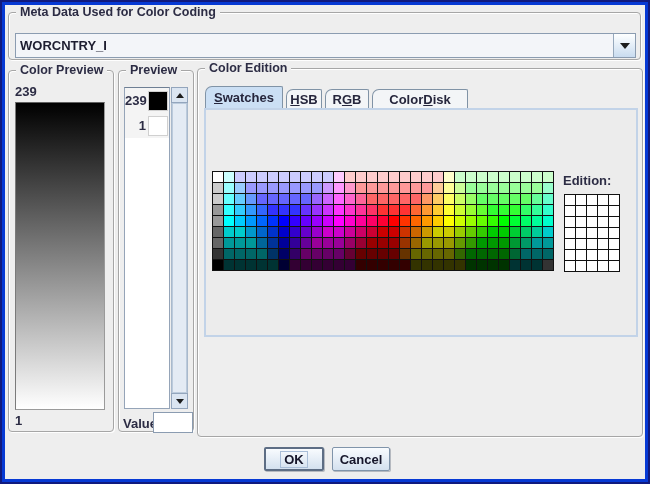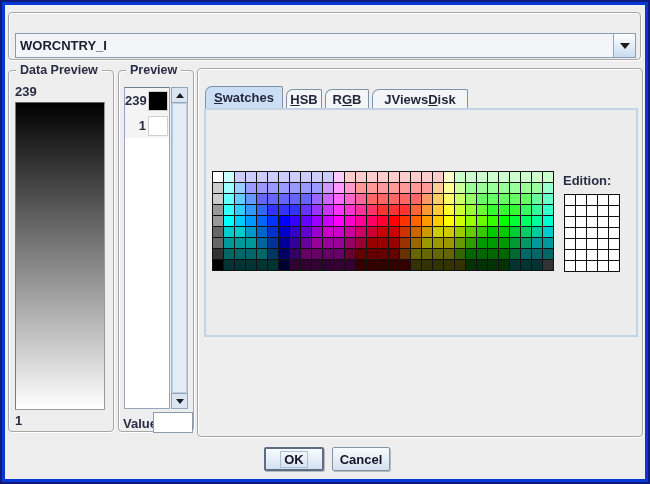--- a/index.html
+++ b/index.html
@@ -90,30 +90,31 @@
   #cancel-btn { left:327px; width:58px; }
   .ok-focus { border:1px solid #a9bed8; padding:0 3px; line-height:15px; }
 </style>
 </head>
 <body>
 
 <div class="frame">
   <div class="content">
 
     <div class="gbox" id="meta-group">
+      <div class="gtitle">Meta Data Used for Color Coding</div>
       <div class="combo">
         <span class="combo-text">WORCNTRY_I</span>
         <span class="combo-btn">
           <span class="arr-down"></span>
         </span>
       </div>
     </div>
 
     <div class="gbox" id="cp-group">
-      <div class="gtitle">Data Preview</div>
+      <div class="gtitle">Color Preview</div>
       <div class="cp-max">239</div>
       <div class="cp-grad" style="background: linear-gradient(rgb(0, 0, 0), rgb(255, 255, 255));"></div>
       <div class="cp-min">1</div>
     </div>
 
     <div class="gbox" id="values-group">
       <div class="gtitle">Preview</div>
       <div class="vlist">
           <div class="vrow">
             <span class="vnum">239</span>
@@ -133,38 +134,39 @@
         </div>
         <div class="sb-btn">
           <span class="arr-dn-s"></span>
         </div>
       </div>
       <div class="value-label">Value</div>
       <input class="value-input" type="text" value="" style="">
     </div>
 
     <div class="gbox" id="ce-group">
+      <div class="gtitle">Color Edition</div>
       <div class="tabs">
           <div class="tab selected">
             <span></span>
             <span class="mn">S</span>
             <span>watches</span>
           </div>
           <div class="tab">
             <span></span>
             <span class="mn">H</span>
             <span>SB</span>
           </div>
           <div class="tab">
             <span>R</span>
             <span class="mn">G</span>
             <span>B</span>
           </div>
           <div class="tab">
-            <span>JViews </span>
+            <span>Color </span>
             <span class="mn">D</span>
             <span>isk</span>
           </div>
         </div>
       <div class="tabpanel">
         <div class="palette">
             <div style="background: rgb(255, 255, 255);"></div>
             <div style="background: rgb(204, 255, 255);"></div>
             <div style="background: rgb(204, 204, 255);"></div>
             <div style="background: rgb(204, 204, 255);"></div>

